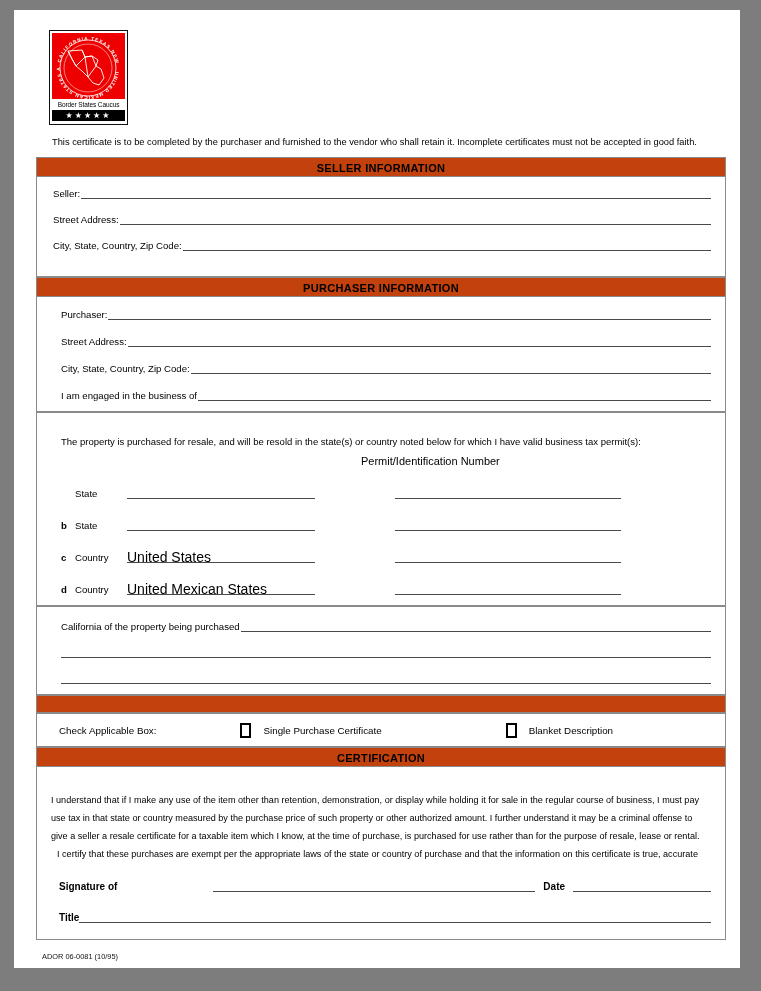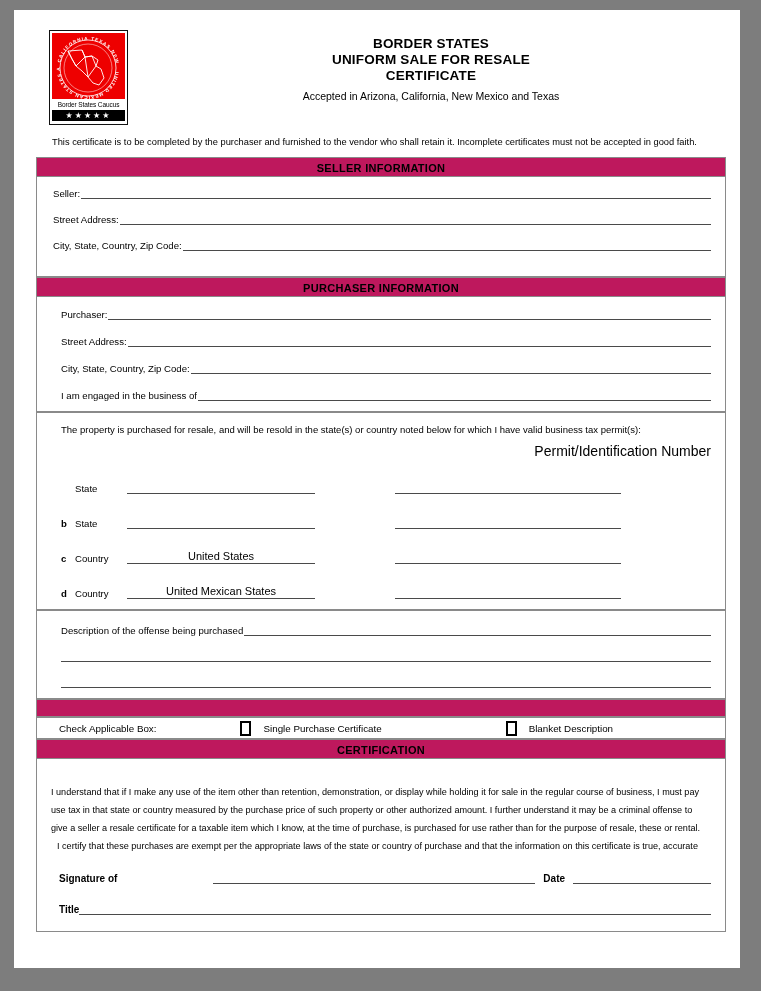--- a/index.html
+++ b/index.html
@@ -92,21 +92,21 @@
 
   .intro {
     font-size: 9.3px;
     line-height: 13px;
     margin: 10px 0 8px 16px;
     white-space: nowrap;
   }
 
   
   .bar {
-    background: #be185d;
+    background: #c2410c;
     border: 1px solid #8a8a8a;
     text-align: center;
     font-size: 11px;
     font-weight: bold;
     line-height: 20px;
     height: 20px;
     box-sizing: border-box;
     letter-spacing: 0.3px;
   }
   .bar.empty { height: 18px; }
@@ -136,52 +136,51 @@
   .seller-body { padding: 10px 14px 23px 16px; }
   .seller-body .field-row { margin-bottom: 14px; }
   .seller-body .field-row:last-child { margin-bottom: 2px; }
 
   
   .purch-body { padding: 11px 14px 8px 24px; }
   .purch-body .field-row { margin-bottom: 15px; }
   .purch-body .field-row:last-child { margin-bottom: 2px; }
 
   
-  .resale-body { padding: 10px 14px 10px 24px; }
+  .resale-body { padding: 22px 14px 10px 24px; }
   .resale-lead {
     font-size: 9.5px;
     line-height: 13px;
     white-space: nowrap;
   }
   .permit-head {
-    font-size: 14px;
-    text-align: right;
+    font-size: 11px;
+    text-align: left;
     margin: 7px 0 0 0;
     padding-left: 300px;
   }
   .permit-head span { display: inline-block; width: 232px; }
   .prow {
     display: flex;
     align-items: flex-end;
     margin-top: 9px;
     font-size: 9.6px;
   }
   .prow .letter {
     flex: 0 0 14px;
     font-weight: bold;
     font-size: 9.6px;
   }
   .prow .rowlabel { flex: 0 0 52px; margin-top: 12px; }
   .prow .fill {
     flex: 0 0 188px;
     border-bottom: 1px solid #4a4a4a;
-    text-align: center;
+    text-align: left;
     height: 13px;
-    font-size: 11px;
-    margin-top: 12px;
+    font-size: 14px;
   }
   .prow .gap { flex: 0 0 80px; }
   .prow .fill2 {
     flex: 0 0 226px;
     border-bottom: 1px solid #4a4a4a;
     height: 13px;
   }
 
   
   .desc-body { padding: 13px 14px 10px 24px; }
@@ -190,21 +189,21 @@
     border-bottom: 1px solid #4a4a4a;
     height: 25px;
   }
 
   
   .check-row {
     display: flex;
     align-items: center;
     font-size: 9.8px;
     padding: 7px 14px 7px 22px;
-    height: 20px;
+    height: 32px;
     box-sizing: border-box;
   }
   .cb {
     width: 11px;
     height: 15px;
     border: 2px solid #000;
     box-sizing: border-box;
     background: #fff;
     flex: 0 0 auto;
   }
@@ -285,26 +284,20 @@
             </text>
             <text font-family="Liberation Sans, sans-serif" font-size="4.6" font-weight="bold" fill="#ffffff" letter-spacing="1">
               <textPath href="#ringbot" startOffset="4%">UNITED MEXICAN STATES  ARIZONA</textPath>
             </text>
           </svg>
         </div>
         <div class="logo-caption">Border States Caucus</div>
         <div class="logo-stars">★★★★★</div>
       </div>
 
-      <div class="title-block">
-        <div class="title-line">BORDER STATES</div>
-        <div class="title-line">UNIFORM SALE FOR RESALE</div>
-        <div class="title-line">CERTIFICATE</div>
-        <div class="subtitle">Accepted in Arizona, California, New Mexico and Texas</div>
-      </div>
     </div>
 
     <div class="intro">This certificate is to be completed by the purchaser and furnished to the vendor who shall retain it. Incomplete certificates must not be accepted in good faith.</div>
 
     <div class="bar">SELLER INFORMATION</div>
     <div class="box">
       <div class="seller-body">
         <div class="field-row">
           <span class="field-label">Seller:</span>
           <span class="rule"></span>
@@ -380,21 +373,21 @@
           <span class="fill">United Mexican States</span>
           <span class="gap"></span>
           <span class="fill2"></span>
         </div>
       </div>
     </div>
 
     <div class="box topline">
       <div class="desc-body">
         <div class="field-row">
-          <span class="field-label">Description of the offense being purchased</span>
+          <span class="field-label">California of the property being purchased</span>
           <span class="rule"></span>
         </div>
         <div class="desc-line"></div>
         <div class="desc-line"></div>
       </div>
     </div>
 
     <div class="bar empty"></div>
 
     <div class="box topline">
@@ -409,33 +402,34 @@
         <span class="spacer-b"></span>
         <span>Blanket Description</span>
       </div>
     </div>
 
     <div class="bar">CERTIFICATION</div>
     <div class="box">
       <div class="cert-body">
         <div class="cert-p">I understand that if I make any use of the item other than retention, demonstration, or display while holding it for sale in the regular course of business, I must pay</div>
         <div class="cert-p">use tax in that state or country measured by the purchase price of such property or other authorized amount.  I further understand it may be a criminal offense to</div>
-        <div class="cert-p">give a seller a resale certificate for a taxable item which I know, at the time of purchase, is purchased for use rather than for the purpose of resale, these or rental.</div>
+        <div class="cert-p">give a seller a resale certificate for a taxable item which I know, at the time of purchase, is purchased for use rather than for the purpose of resale, lease or rental.</div>
         <div class="cert-p indent">I certify that these purchases are exempt per the appropriate laws of the state or country of purchase and that the information on this certificate is true, accurate</div>
       </div>
       <div class="sig-body">
         <div class="sig-row">
           <span class="sig-label">Signature of</span>
           <span class="sig-gap"></span>
           <span class="sig-rule1"></span>
           <span class="date-label">Date</span>
           <span class="sig-rule2"></span>
         </div>
         <div class="sig-row">
           <span class="sig-label">Title</span>
           <span class="title-rule"></span>
         </div>
       </div>
     </div>
 
+    <div class="footer">ADOR 06-0081 (10/95)</div>
 
   </div>
 </div>
 
 </body></html>

